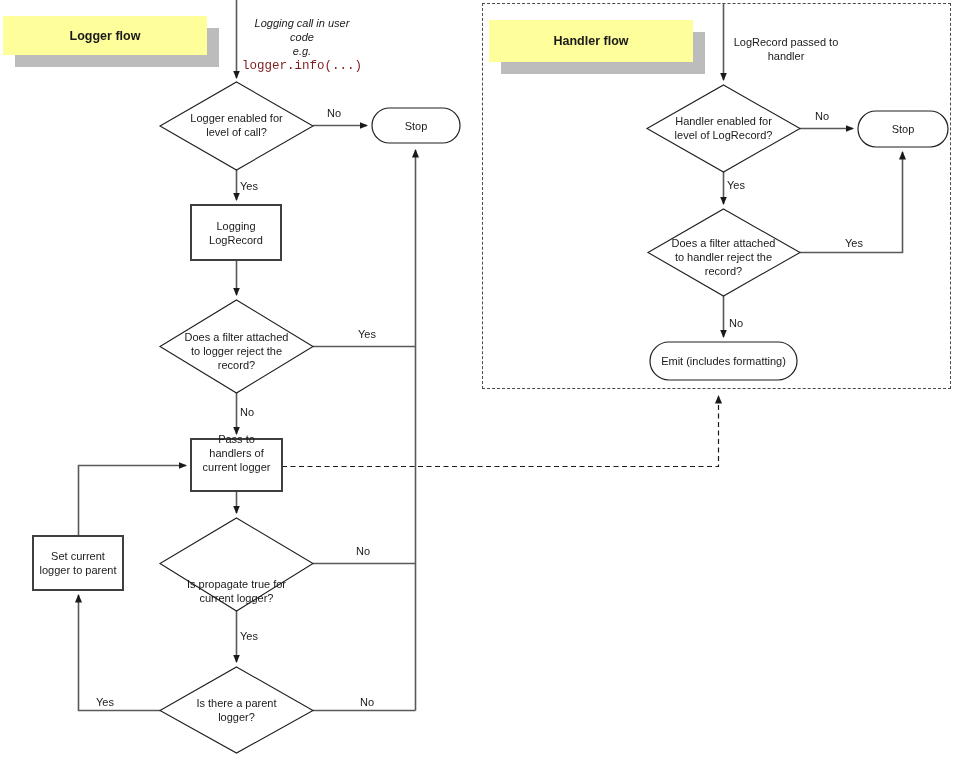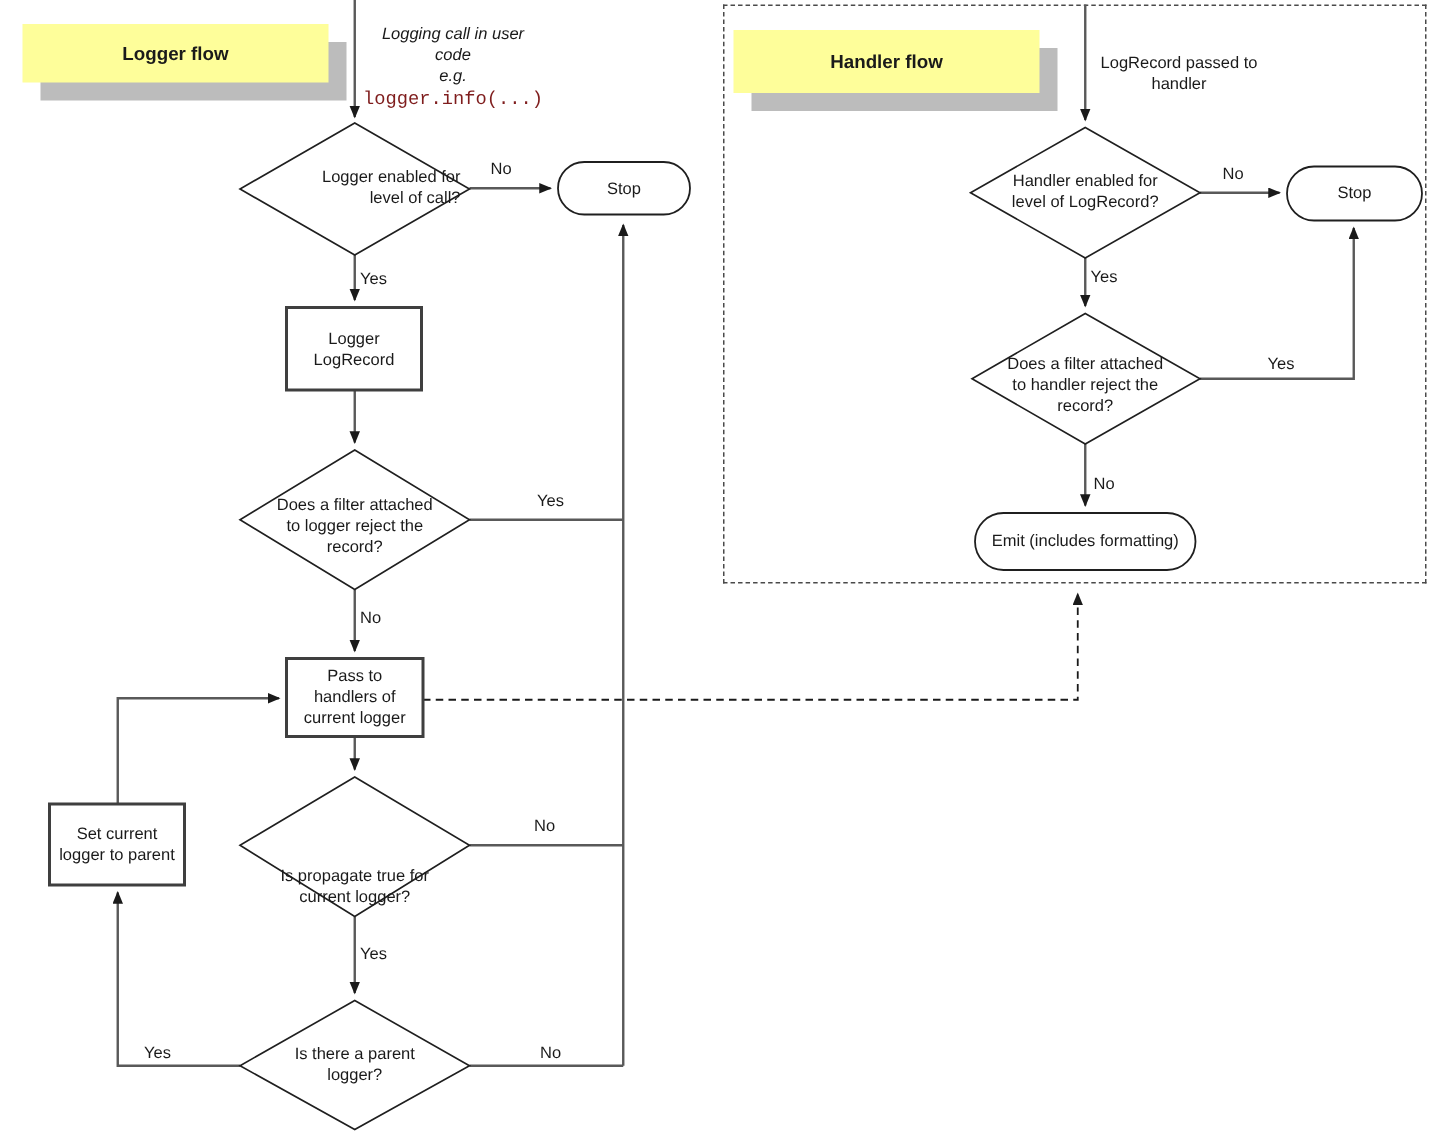--- a/index.html
+++ b/index.html
@@ -109,45 +109,45 @@
       <polygon points="236.5,667 313,710.5 236.5,753 160,710.5" stroke="#1f1f1f" stroke-width="1.1"></polygon>
       <rect x="33" y="536" width="90" height="54" stroke="#3f3f3f" stroke-width="2"></rect>
 
       <polygon points="723.5,85 800,128.5 723.5,172 647,128.5" stroke="#1f1f1f" stroke-width="1.1"></polygon>
       <rect x="858" y="111" width="90" height="36" rx="18" stroke="#1f1f1f" stroke-width="1.2"></rect>
       <polygon points="723.5,209 800,252.5 723.5,296 648,252.5" stroke="#1f1f1f" stroke-width="1.1"></polygon>
       <rect x="650" y="342" width="147" height="38" rx="19" stroke="#1f1f1f" stroke-width="1.2"></rect>
     </g>
   </svg>
 
-  <div class="flow-tag" style="left:15px; top:16px; width:204px; height:39px;">
+  <div class="flow-tag" style="left:3px; top:16px; width:204px; height:39px;">
     <span>Logger flow</span>
   </div>
   <div class="flow-tag" style="left:489px; top:20px; width:204px; height:42px;">
     <span>Handler flow</span>
   </div>
 
   <div class="entry-text" style="left:232px; top:16px; width:140px;font-style:italic;">Logging call in user
 code
 e.g.</div>
   <div class="entry-code" style="left:228px; top:59px; width:148px;">logger.info(...)</div>
 
-  <div class="node-text" style="left:166px; top:111px; width:141px;text-align:right;">Logger enabled for
+  <div class="node-text" style="left:166px; top:111px; width:141px;">Logger enabled for
 level of call?</div>
 
   <div class="node-text boxed" style="left:372px; top:108px; width:88px; height:35px;">Stop</div>
 
-  <div class="node-text boxed" style="left:191px; top:205px; width:90px; height:55px;">Logger
+  <div class="node-text boxed" style="left:191px; top:205px; width:90px; height:55px;">Logging
 LogRecord</div>
 
   <div class="node-text" style="left:160px; top:330px; width:153px;">Does a filter attached
 to logger reject the
 record?</div>
 
-  <div class="node-text boxed" style="left:191px; top:439px; width:91px; height:52px;border-radius:13px;">Pass to
+  <div class="node-text boxed" style="left:191px; top:427px; width:91px; height:52px;border-radius:13px;">Pass to
 handlers of
 current logger</div>
 
   <div class="node-text" style="left:160px; top:549px; width:153px;margin-top:28px;">Is propagate true for
 current logger?</div>
 
   <div class="node-text" style="left:166px; top:696px; width:141px;">Is there a parent
 logger?</div>
 
   <div class="node-text boxed" style="left:33px; top:536px; width:90px; height:54px;">Set current

